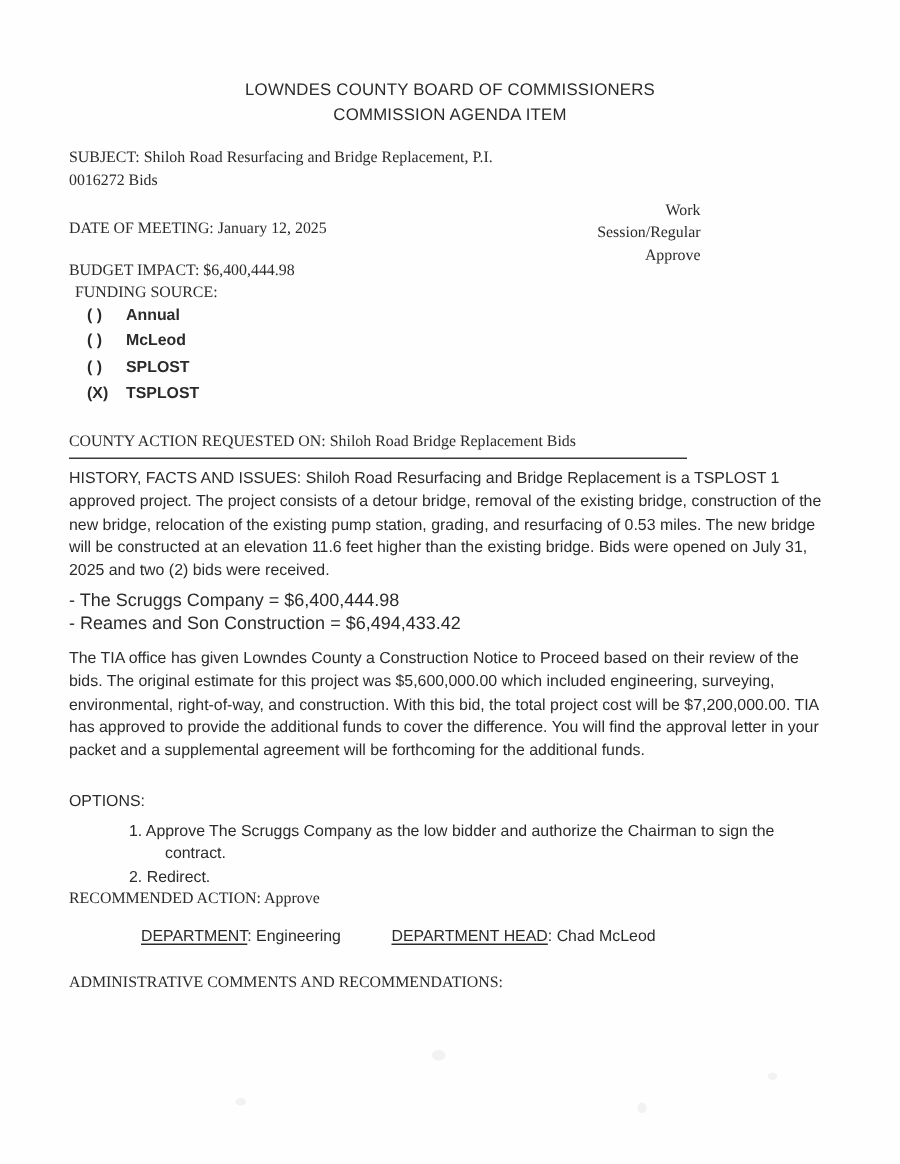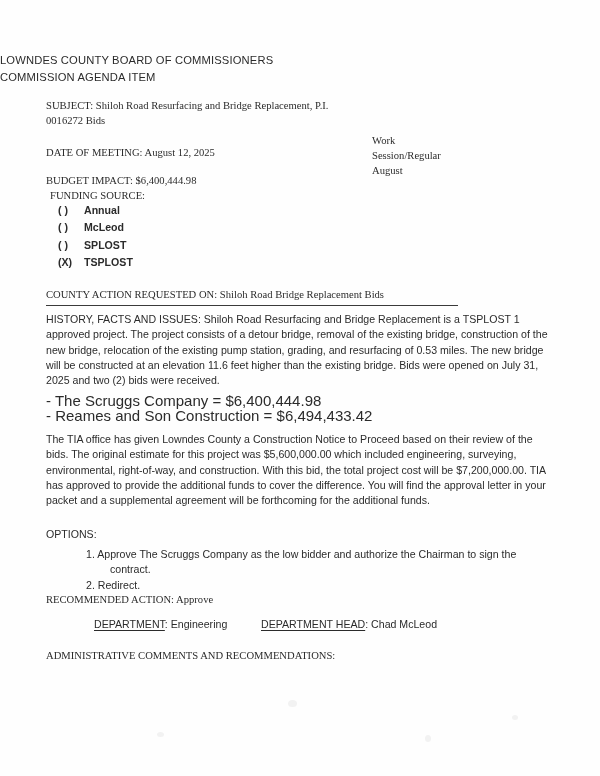--- a/index.html
+++ b/index.html
@@ -22,20 +22,21 @@
     inset: 0;
     background: #fefefe;
   }
 
   
   .doc-header {
     position: absolute;
     left: 0;
     right: 0;
     top: 52px;
+    text-align: center;
     line-height: 17px;
   }
   .doc-header .line {
     font-size: 11.2px;
     letter-spacing: 0.15px;
     display: block;
   }
 
   
   .blk {
@@ -52,24 +53,25 @@
   }
   .subject .l2 { display: block; }
 
   .date-meeting {
     left: 46px;
     top: 145px;
     width: 300px;
   }
 
   .session-col {
-    left: 372px;
+    left: 347px;
     top: 133px;
     width: 120px;
     line-height: 15.2px;
+    text-align: right;
   }
   .session-col span { display: block; }
 
   .budget {
     left: 46px;
     top: 173px;
     width: 300px;
   }
   .funding-label {
     left: 50px;
@@ -110,21 +112,21 @@
     width: 509px;
     font-size: 10.6px;
     line-height: 15.3px;
     text-align: left;
   }
   .para-history { top: 312px; }
   .bid-lines {
     position: absolute;
     left: 46px;
     top: 393px;
-    font-size: 15px;
+    font-size: 12px;
     line-height: 15.3px;
   }
   .bid-lines span { display: block; }
   .para-tia { top: 432px; }
 
   
   .options {
     position: absolute;
     left: 46px;
     top: 527px;
@@ -207,26 +209,26 @@
   <div class="doc-header">
     <span class="line">LOWNDES COUNTY BOARD OF COMMISSIONERS</span>
     <span class="line">COMMISSION AGENDA ITEM</span>
   </div>
 
   <div class="blk subject">
     <span class="l1">SUBJECT: Shiloh Road Resurfacing and Bridge Replacement, P.I.</span>
     <span class="l2">0016272 Bids</span>
   </div>
 
-  <div class="blk date-meeting">DATE OF MEETING: August 12, 2025</div>
+  <div class="blk date-meeting">DATE OF MEETING: January 12, 2025</div>
 
   <div class="blk session-col">
     <span>Work</span>
     <span>Session/Regular</span>
-    <span>August</span>
+    <span>Approve</span>
   </div>
 
   <div class="blk budget">BUDGET IMPACT: $6,400,444.98</div>
   <div class="blk funding-label">FUNDING SOURCE:</div>
 
   <div class="fund-list">
     <span class="fund-row"><span class="fund-box">( )</span><span>Annual</span></span>
     <span class="fund-row"><span class="fund-box">( )</span><span>McLeod</span></span>
     <span class="fund-row"><span class="fund-box">( )</span><span>SPLOST</span></span>
     <span class="fund-row"><span class="fund-box">(X)</span><span>TSPLOST</span></span>

